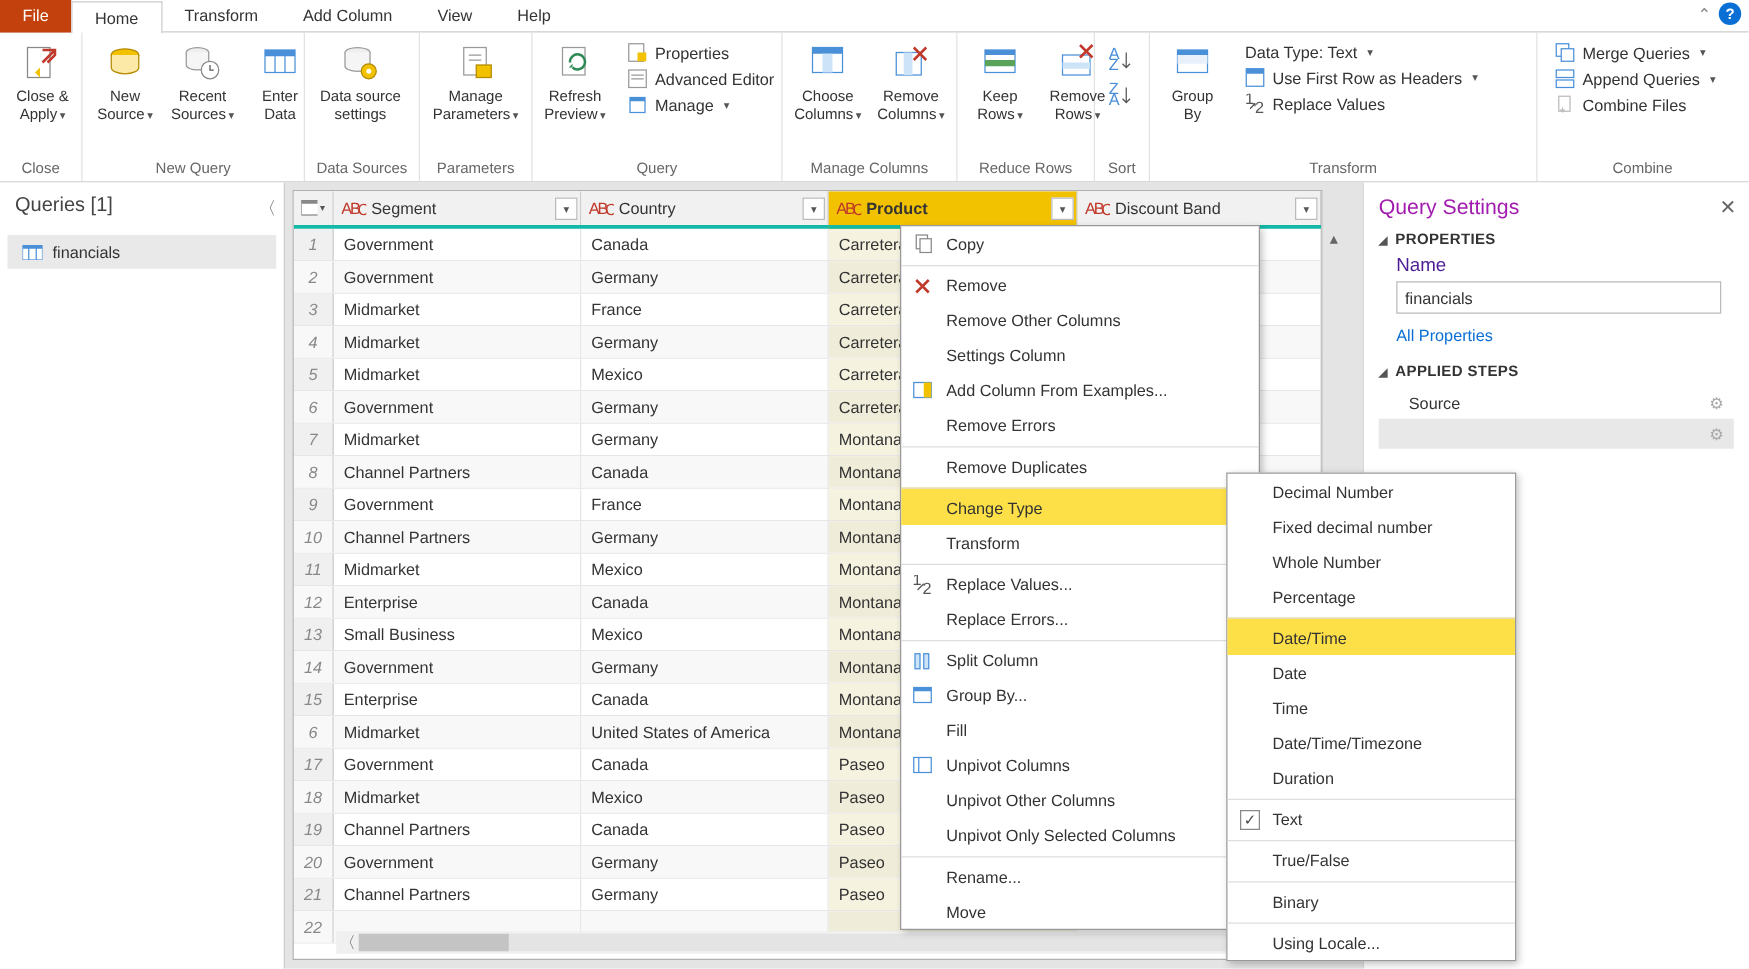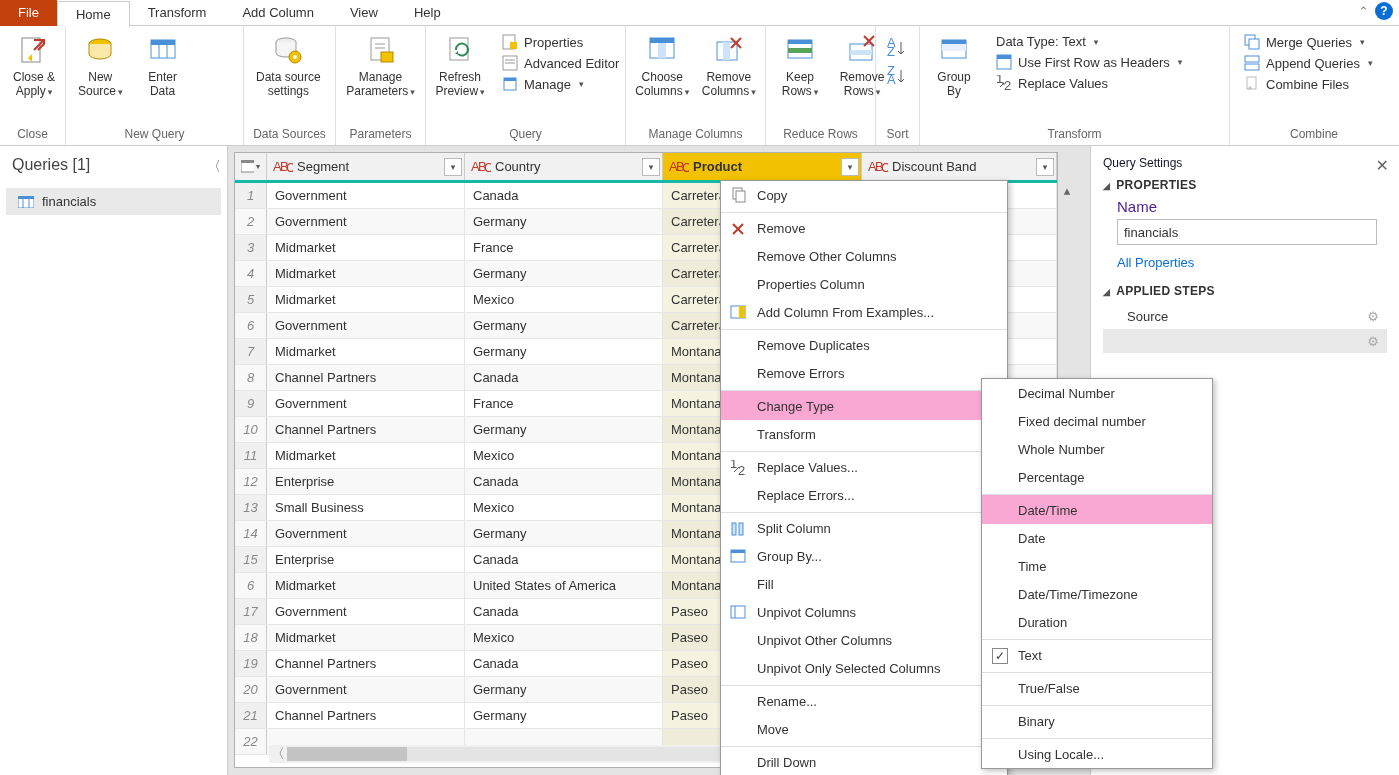--- a/index.html
+++ b/index.html
@@ -46,35 +46,35 @@
 .gc.c1{width:198px}.gc.c2{width:198px}.gc.c3{width:199px;background:#f5f2e0}.gc.c4{width:195px}
 .grow:nth-child(even) .gc.c3{background:#efecd9}
 .hscroll{position:absolute;bottom:4px;left:34px;right:6px;height:18px;background:#f0f0f0;display:flex;align-items:center}
 .hscroll .arr{width:18px;text-align:center;color:#666;cursor:pointer}
 .hscroll .track{flex:1;height:14px;background:#e4e4e4;position:relative}
 .hscroll .thumb{position:absolute;left:0;width:120px;height:14px;background:#c4c4c4}
 .vscroll{position:absolute;right:-2px;top:36px;width:18px;bottom:24px;display:flex;flex-direction:column;align-items:center}
 .vscroll .arr{height:18px;color:#666;cursor:pointer;line-height:18px}
 .vscroll .track{flex:1;width:14px;background:#e4e4e4}
 .settings-pane{width:309px;border-left:1px solid #ccc;background:#fff;padding:10px 12px;position:relative}
-.sp-title{font-size:12px;color:#0f172a;margin-bottom:0}
+.sp-title{font-size:17px;color:#a21caf;margin-bottom:0}
 .sp-close{position:absolute;right:10px;top:10px;cursor:pointer;color:#666;font-size:16px}
 .sp-sec{font-weight:600;font-size:12px;letter-spacing:.3px;margin:8px 0 6px;color:#333}
 .sp-sec::before{content:"◢";display:inline-block;transform:rotate(0deg);font-size:9px;margin-right:6px;color:#555}
 .sp-lbl{font-size:15px;margin:4px 0 4px 14px;color:#4c1d95}
 .sp-input{margin-left:14px;width:260px;height:26px;border:1px solid #bbb;padding:0 6px}
 .sp-link{color:#0a6fd4;margin:10px 0 14px 14px;cursor:pointer}
 .step{display:flex;align-items:center;padding:5px 8px 5px 24px;position:relative;cursor:pointer}
 .step .gear{position:absolute;right:8px;color:#aaa;font-size:13px}
 .step.sel{background:#e8e8e8}
 .ctx{position:absolute;background:#fff;border:1px solid #999;box-shadow:2px 2px 6px rgba(0,0,0,.25);z-index:50}
 .ctx1{left:720px;top:180px;width:288px}
 .ctx2{left:981px;top:378px;width:232px}
 .ci{display:flex;align-items:center;height:28px;padding:0 10px 0 36px;position:relative;cursor:pointer;white-space:nowrap}
-.ci.hover{background:#f9a8d4}
+.ci.hover{background:#fde047}
 .ci .cic{position:absolute;left:8px;width:18px;height:18px;display:flex;align-items:center;justify-content:center}
 .ci .sub{position:absolute;right:8px;font-size:10px;color:#555}
 .ci.sep-before{border-top:1px solid #ddd;margin-top:3px;padding-top:2px;height:30px}
 .chk{position:absolute;left:10px;width:16px;height:16px;border:1px solid #888;display:flex;align-items:center;justify-content:center;font-size:12px;color:#444}
 svg{display:block}
 </style>
 </head>
 <body>
 
 <div class="tabs">
@@ -113,20 +113,31 @@
             <svg width="32" height="32">
               <ellipse cx="16" cy="10" rx="11" ry="5" fill="#f2c200" stroke="#b58900"></ellipse>
               <path d="M5 10 v10 a11 5 0 0 0 22 0 v-10" fill="#fce9a8" stroke="#b58900"></path>
             </svg>
           </span>
           <span class="lbl dd">New<br>Source</span>
         </div>
       <div class="rbtn">
           <span class="ic">
             <svg width="32" height="32">
+              <ellipse cx="12" cy="8" rx="9" ry="4" fill="#eee" stroke="#999"></ellipse>
+              <path d="M3 8 v10 a9 4 0 0 0 18 0 v-10" fill="#f5f5f5" stroke="#999"></path>
+              <circle cx="22" cy="22" r="7" fill="#fff" stroke="#888"></circle>
+              <path d="M22 18 v4 h3" stroke="#555" fill="none"></path>
+            </svg>
+          </span>
+          <span class="lbl dd">Recent<br>Sources</span>
+        </div>
+      <div class="rbtn">
+          <span class="ic">
+            <svg width="32" height="32">
               <rect x="4" y="6" width="24" height="18" fill="#fff" stroke="#4a90d9"></rect>
               <rect x="4" y="6" width="24" height="5" fill="#4a90d9"></rect>
               <line x1="12" y1="6" x2="12" y2="24" stroke="#4a90d9"></line>
               <line x1="20" y1="6" x2="20" y2="24" stroke="#4a90d9"></line>
             </svg>
           </span>
           <span class="lbl">Enter<br>Data</span>
         </div>
     </div>
     <div class="rgroup-label">New Query</div>
@@ -626,36 +637,36 @@
         <svg width="14" height="14">
           <path d="M2 2 l10 10 M12 2 l-10 10" stroke="#c0392b" stroke-width="2"></path>
         </svg>
       </span>
       <span>Remove</span>
     </div>
     <div class="ci">
       <span>Remove Other Columns</span>
     </div>
     <div class="ci">
-      <span>Properties Column</span>
+      <span>Settings Column</span>
     </div>
     <div class="ci">
       <span class="cic">
         <svg width="16" height="16">
           <rect x="1" y="2" width="14" height="12" fill="#fff" stroke="#4a90d9"></rect>
           <rect x="9" y="2" width="6" height="12" fill="#f2c200"></rect>
         </svg>
       </span>
       <span>Add Column From Examples...</span>
     </div>
+    <div class="ci">
+      <span>Remove Errors</span>
+    </div>
     <div class="ci sep-before">
       <span>Remove Duplicates</span>
-    </div>
-    <div class="ci">
-      <span>Remove Errors</span>
     </div>
     <div class="ci hover sep-before">
       <span>Change Type</span>
       <span class="sub">▶</span>
     </div>
     <div class="ci">
       <span>Transform</span>
       <span class="sub">▶</span>
     </div>
     <div class="ci sep-before">
@@ -709,23 +720,20 @@
     <div class="ci">
       <span>Unpivot Only Selected Columns</span>
     </div>
     <div class="ci sep-before">
       <span>Rename...</span>
     </div>
     <div class="ci">
       <span>Move</span>
       <span class="sub">▶</span>
     </div>
-    <div class="ci sep-before">
-      <span>Drill Down</span>
-    </div>
   </div>
 <div class="ctx ctx2" id="ctx2">
     <div class="ci">
       <span>Decimal Number</span>
     </div>
     <div class="ci">
       <span>Fixed decimal number</span>
     </div>
     <div class="ci">
       <span>Whole Number</span>

